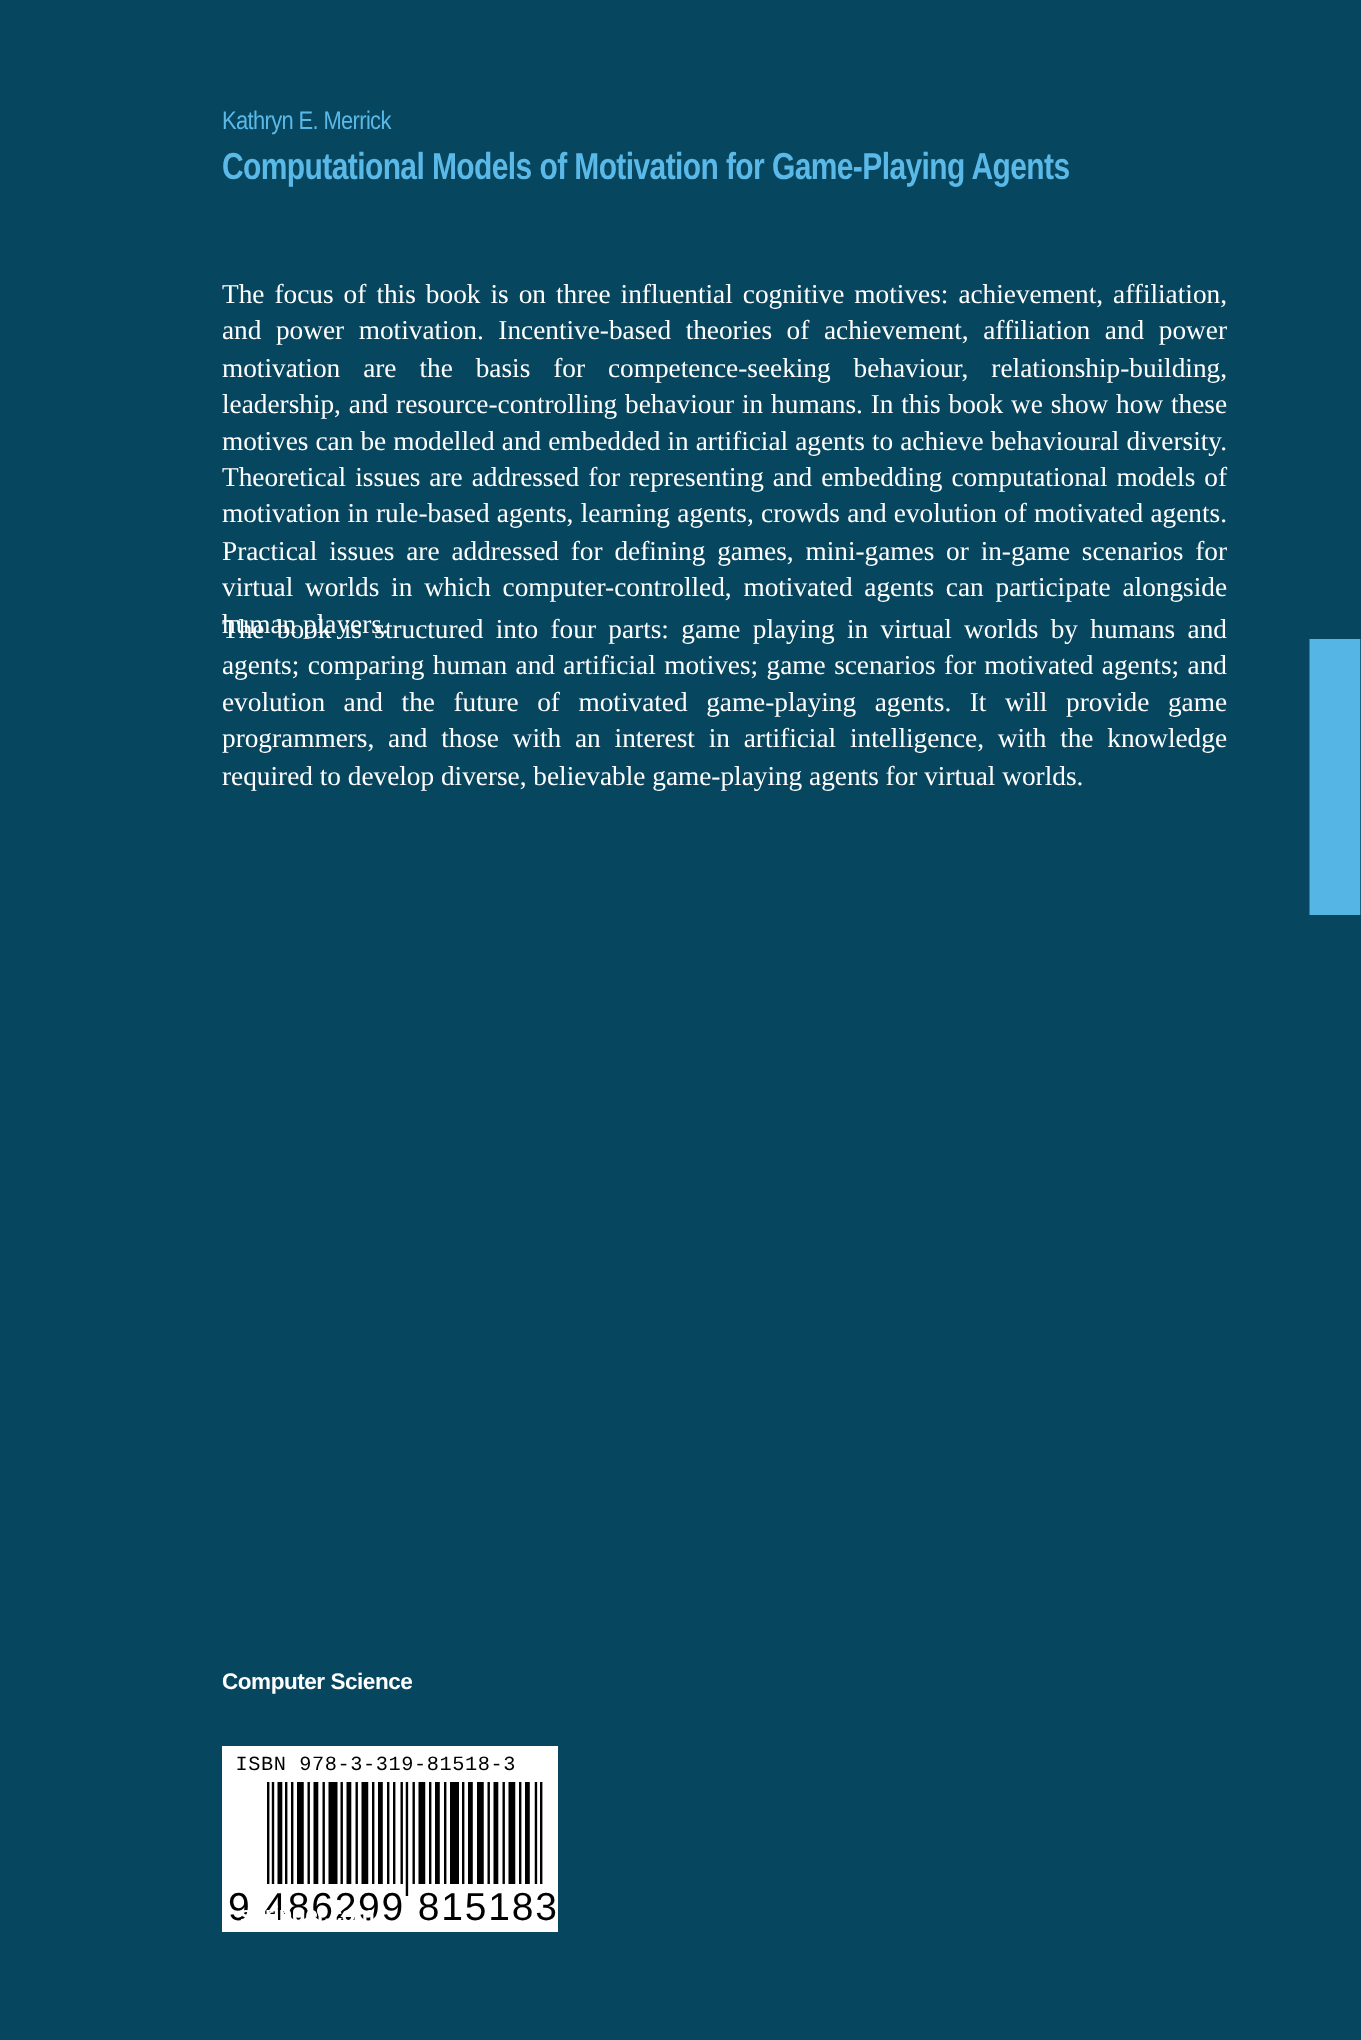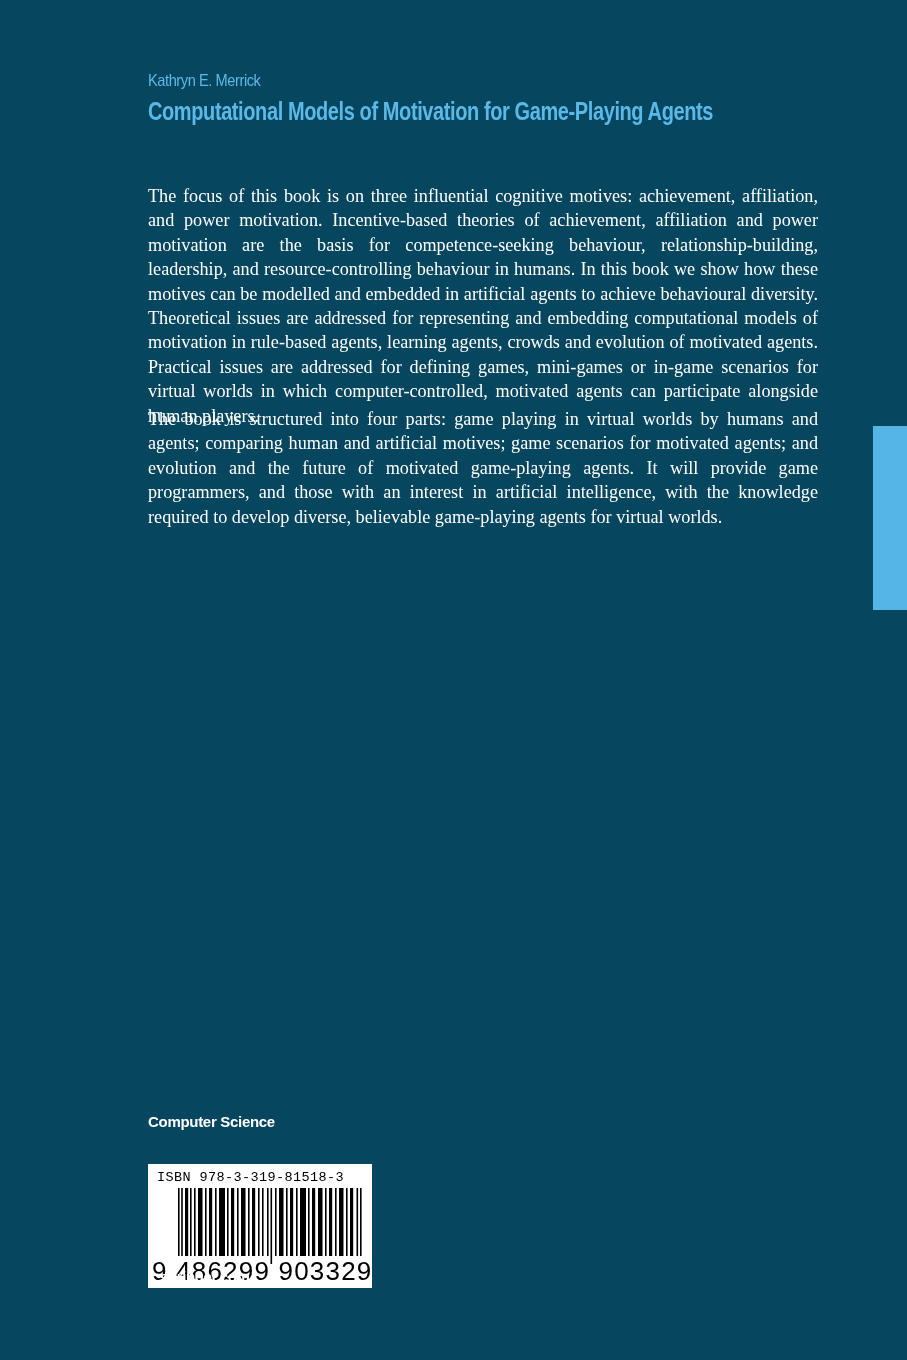--- a/index.html
+++ b/index.html
@@ -72,20 +72,20 @@
       <rect x="161" y="0" width="4.5" height="68"></rect>
         <rect x="168" y="0" width="1.6" height="68"></rect>
       <rect x="172" y="0" width="3.2" height="68"></rect>
         <rect x="178.5" y="0" width="1.6" height="76"></rect>
       <rect x="182" y="0" width="1.6" height="76"></rect>
     </g>
   </svg>
   <div class="ean">
     <span>9</span>
     <span>486299</span>
-    <span>903329</span>
+    <span>815183</span>
   </div>
 </div>
 
 <div class="springer">
   <span class="arrow"></span>
   <span>springer.com</span>
 </div>
 
 </body></html>

